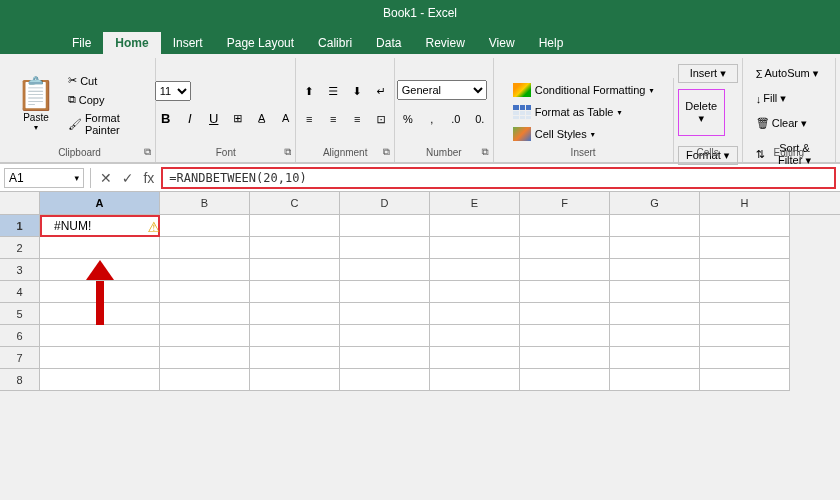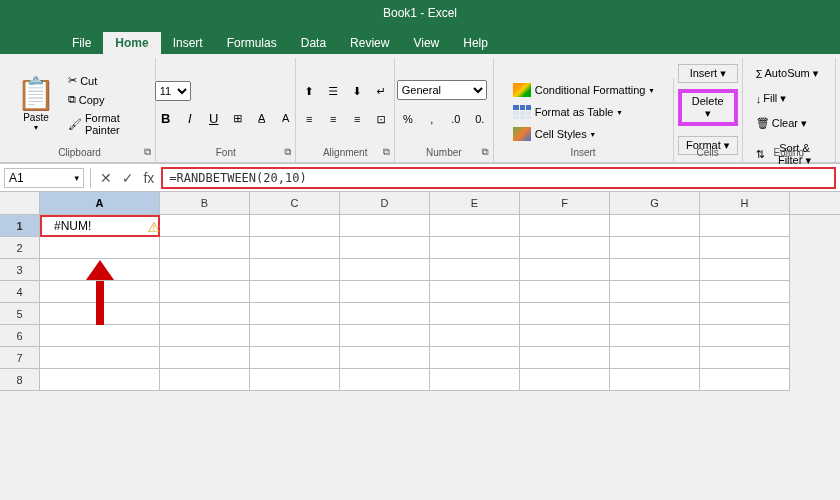--- a/index.html
+++ b/index.html
@@ -92,21 +92,22 @@
 <body>
 
 <div class="title-bar">
   <span>Book1 - Excel</span>
 </div>
 
 <div class="ribbon-top">
   <div class="ribbon-tab">File</div>
   <div class="ribbon-tab active">Home</div>
   <div class="ribbon-tab">Insert</div>
-  <div class="ribbon-tab">Formulas</div>
+  <div class="ribbon-tab">Page Layout</div>
+  <div class="ribbon-tab">Calibri</div>
   <div class="ribbon-tab">Data</div>
   <div class="ribbon-tab">Review</div>
   <div class="ribbon-tab">View</div>
   <div class="ribbon-tab">Help</div>
 </div>
 
 <div class="ribbon-content">
 
   <div class="ribbon-group clipboard-group">
     <div class="ribbon-group-items" style="padding-bottom:14px;">
@@ -220,21 +221,21 @@
         <span>Cell Styles</span>
         <span class="drop-arrow">▾</span>
       </div>
     </div>
     <span class="ribbon-group-label">Insert</span>
   </div>
 
   <div class="ribbon-group cells-group">
     <div class="ribbon-group-items col" style="padding-bottom:14px; min-width:60px;">
       <button style="font-size:11px; padding:2px 6px; border:1px solid #c0c0c0; background:none; cursor:pointer; width:60px;">Insert ▾</button>
-      <button style="font-size:11px; padding:2px 6px; border:4px solid #d946ef; background:none; cursor:pointer; width:60px; margin-top:4px;">Delete ▾</button>
+      <button style="font-size:11px; padding:10px 6px; border:1px solid #d946ef; background:none; cursor:pointer; width:47px; margin-top:4px;">Delete ▾</button>
       <button style="font-size:11px; padding:2px 6px; border:1px solid #c0c0c0; background:none; cursor:pointer; width:60px; margin-top:8px;">Format ▾</button>
     </div>
     <span class="ribbon-group-label">Cells</span>
   </div>
 
   <div class="ribbon-group editing-group">
     <div class="ribbon-group-items col" style="padding-bottom:14px; min-width:70px;">
       <button style="font-size:11px; padding:2px 4px; border:1px solid transparent; background:none; cursor:pointer; display:flex; align-items:center; gap:2px;">
         <span>Σ</span>
           <span>AutoSum ▾</span>

